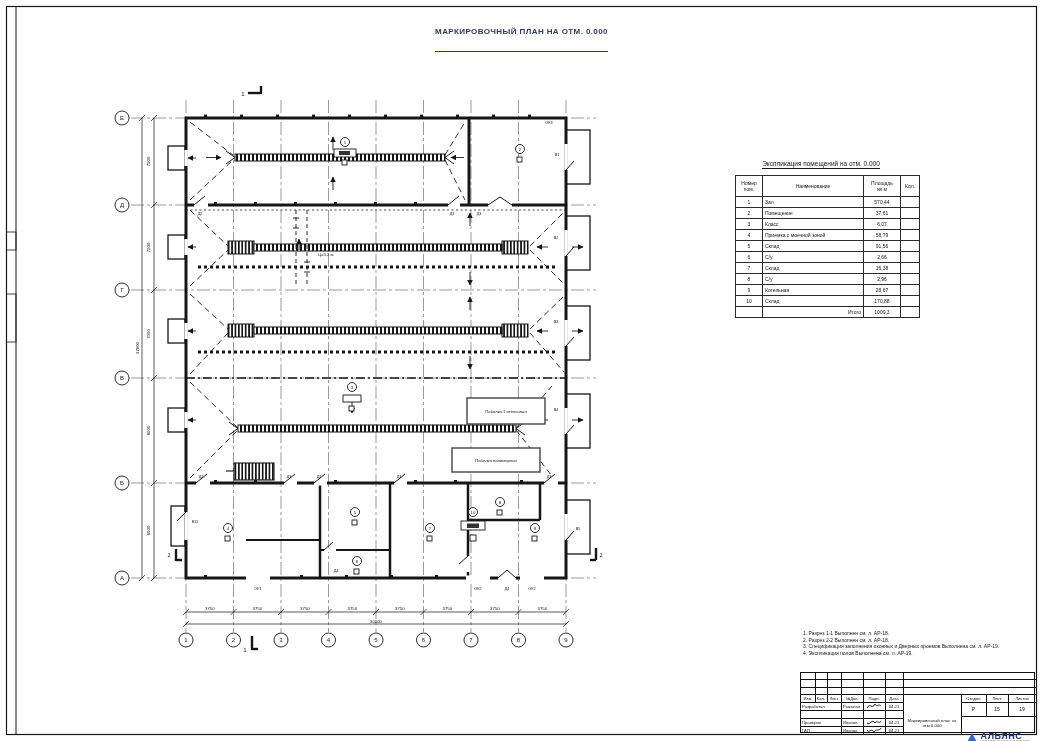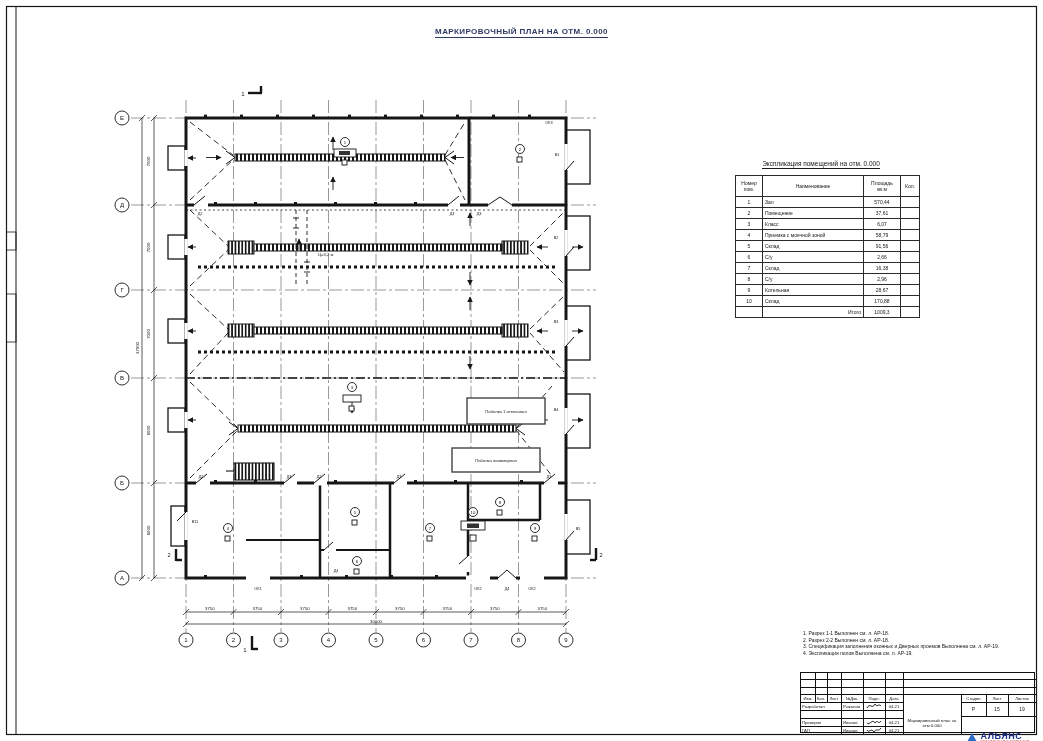--- a/index.html
+++ b/index.html
@@ -2,21 +2,21 @@
 <html><head>
 <meta charset="utf-8">
 <style>
   html,body{margin:0;padding:0;background:#fff;}
   .sheet{position:relative;width:1043px;height:741px;background:#ffffff;overflow:hidden;
          font-family:"Liberation Sans",sans-serif;color:#161616;}
   svg text{font-family:"Liberation Sans",sans-serif;fill:#161616;}
   .plan-svg{position:absolute;left:0;top:0;}
   .title-wrap{position:absolute;left:0;top:20px;width:1043px;text-align:center;}
   .title-wrap span{display:inline-block;font-size:8px;letter-spacing:.4px;color:#2e3a63;
-                   border-bottom:1px solid #2e3a63;padding-bottom:1px;font-weight:bold;}
+                   border-bottom:1px solid #2e3a63;padding-bottom:15px;font-weight:bold;}
   
   .expl{position:absolute;left:735px;top:160px;width:172px;}
   .expl-title{text-align:center;font-size:6.5px;color:#161616;margin-bottom:8px;}
   .expl-title span{border-bottom:1px solid #161616;padding-bottom:1px;}
   table.expl-t{border-collapse:collapse;width:172px;table-layout:fixed;}
   table.expl-t th,table.expl-t td{border:1px solid #2a2a2a;font-size:5px;font-weight:normal;
       padding:0 2px;height:10px;overflow:hidden;white-space:nowrap;}
   table.expl-t th{height:20px;text-align:center;white-space:normal;line-height:6px;}
   .c-num{width:22px;text-align:center;}
   .c-name{width:96px;text-align:left;}

